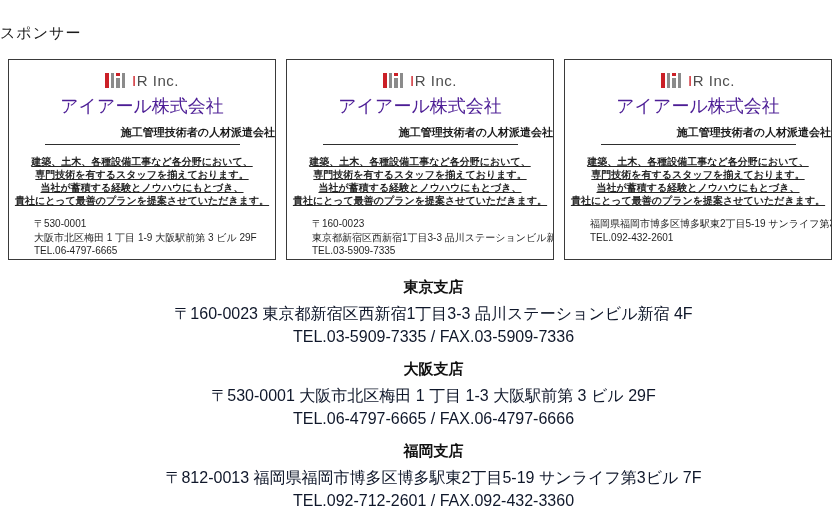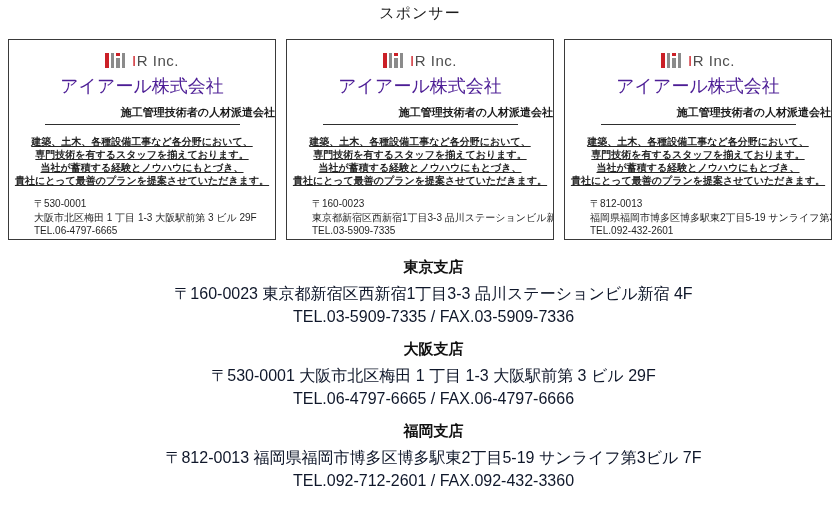--- a/index.html
+++ b/index.html
@@ -1,19 +1,19 @@
 <!DOCTYPE html>
 <html style="--accent-red: #cb2027; --bar-gray: #8b8b8b; --wordmark-gray: #4d4d4d;"><head>
 <meta charset="utf-8">
 <style>
   * { margin:0; padding:0; box-sizing:border-box; }
   html,body { width:840px; height:508px; background:#ffffff; overflow:hidden; }
   body { font-family:"Liberation Sans","DejaVu Sans",sans-serif; color:#1e1e1e; }
 
-  .page-title { text-align:center; font-size:15px; padding-top:4px; letter-spacing:1px; color:#1b1b1b; }
+  .page-title { text-align:left; font-size:15px; padding-top:24px; letter-spacing:1px; color:#1b1b1b; }
 
   .cards { display:flex; gap:10px; padding:0 8px; margin-top:16px; }
   .card { flex:1; border:1.5px solid #3a3a3a; height:201px; background:#fff; overflow:hidden; }
 
   .logo-row { display:flex; justify-content:center; align-items:center; margin-top:12px; height:16px; }
   .mark { display:flex; align-items:flex-end; margin-right:5px; }
   .bar { width:3.5px; height:15px; margin-right:2px; }
   .bar.red { background:var(--accent-red,#cb2027); }
   .bar.gray { background:var(--bar-gray,#8b8b8b); }
   .bar-i { display:flex; flex-direction:column; align-items:center; margin-right:2px; }
@@ -61,21 +61,21 @@
     <div class="tagline">施工管理技術者の人材派遣会社</div>
     <div class="tagline-underline"></div>
     <div class="desc">
       <div>建築、土木、各種設備工事など各分野において、</div>
       <div>専門技術を有するスタッフを揃えております。</div>
       <div>当社が蓄積する経験とノウハウにもとづき、</div>
       <div>貴社にとって最善のプランを提案させていただきます。</div>
     </div>
     <div class="addr">
       <div>〒530-0001</div>
-      <div>大阪市北区梅田 1 丁目 1-3 大阪駅前第 3 ビル 29F</div>
+      <div>大阪市北区梅田 1 丁目 1-9 大阪駅前第 3 ビル 29F</div>
       <div>TEL.06-4797-6665</div>
     </div>
   </div>
 
   <div class="card">
     <div class="logo-row">
       <span class="mark">
         <span class="bar red"></span>
           <span class="bar gray"></span>
           <span class="bar-i">
@@ -118,21 +118,20 @@
     <div class="company">アイアール株式会社</div>
     <div class="tagline">施工管理技術者の人材派遣会社</div>
     <div class="tagline-underline"></div>
     <div class="desc">
       <div>建築、土木、各種設備工事など各分野において、</div>
       <div>専門技術を有するスタッフを揃えております。</div>
       <div>当社が蓄積する経験とノウハウにもとづき、</div>
       <div>貴社にとって最善のプランを提案させていただきます。</div>
     </div>
     <div class="addr">
-      <div>〒812-0013</div>
       <div>福岡県福岡市博多区博多駅東2丁目5-19 サンライフ第3ビル 7F</div>
       <div>TEL.092-432-2601</div>
     </div>
   </div>
 
 </div>
 
 <div class="branches">
   <div class="branch">
     <div class="branch-name">東京支店</div>

